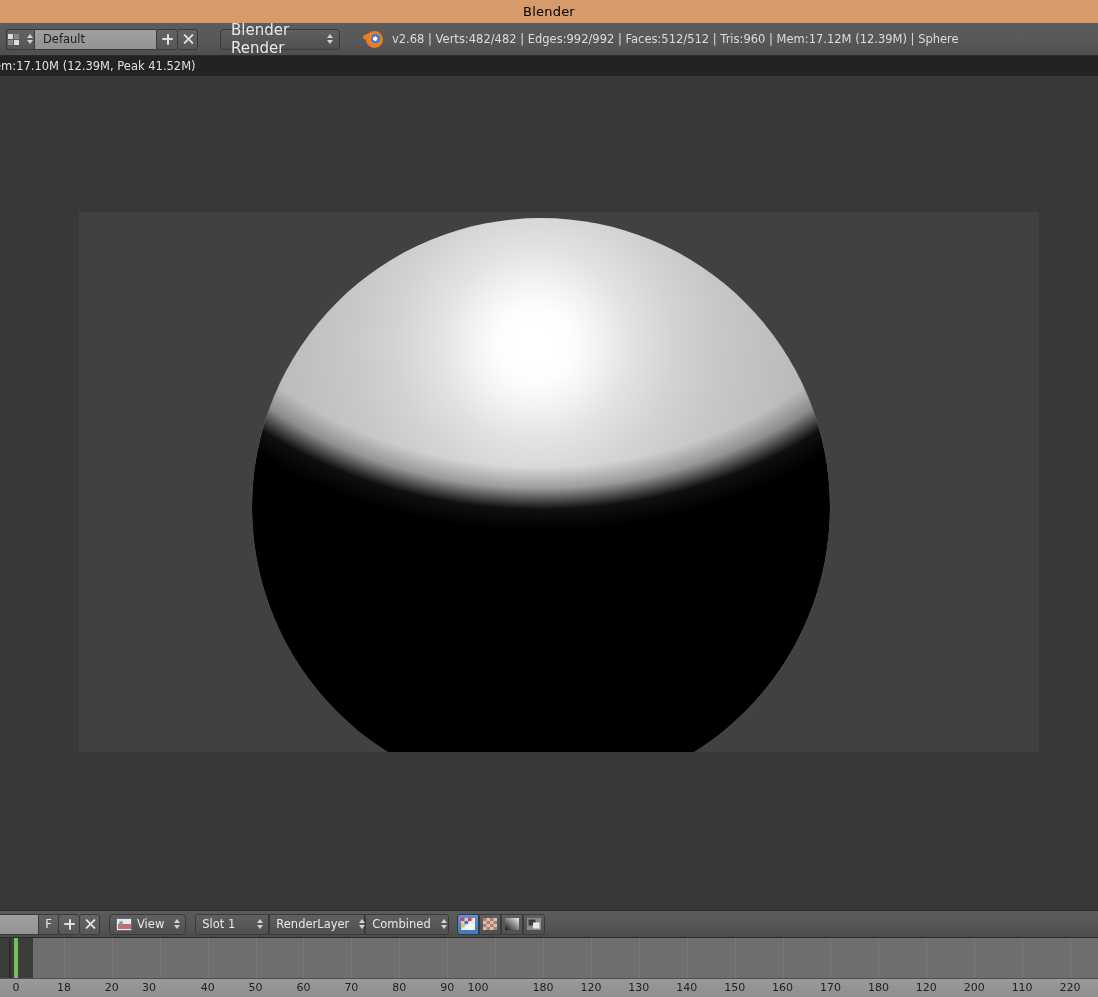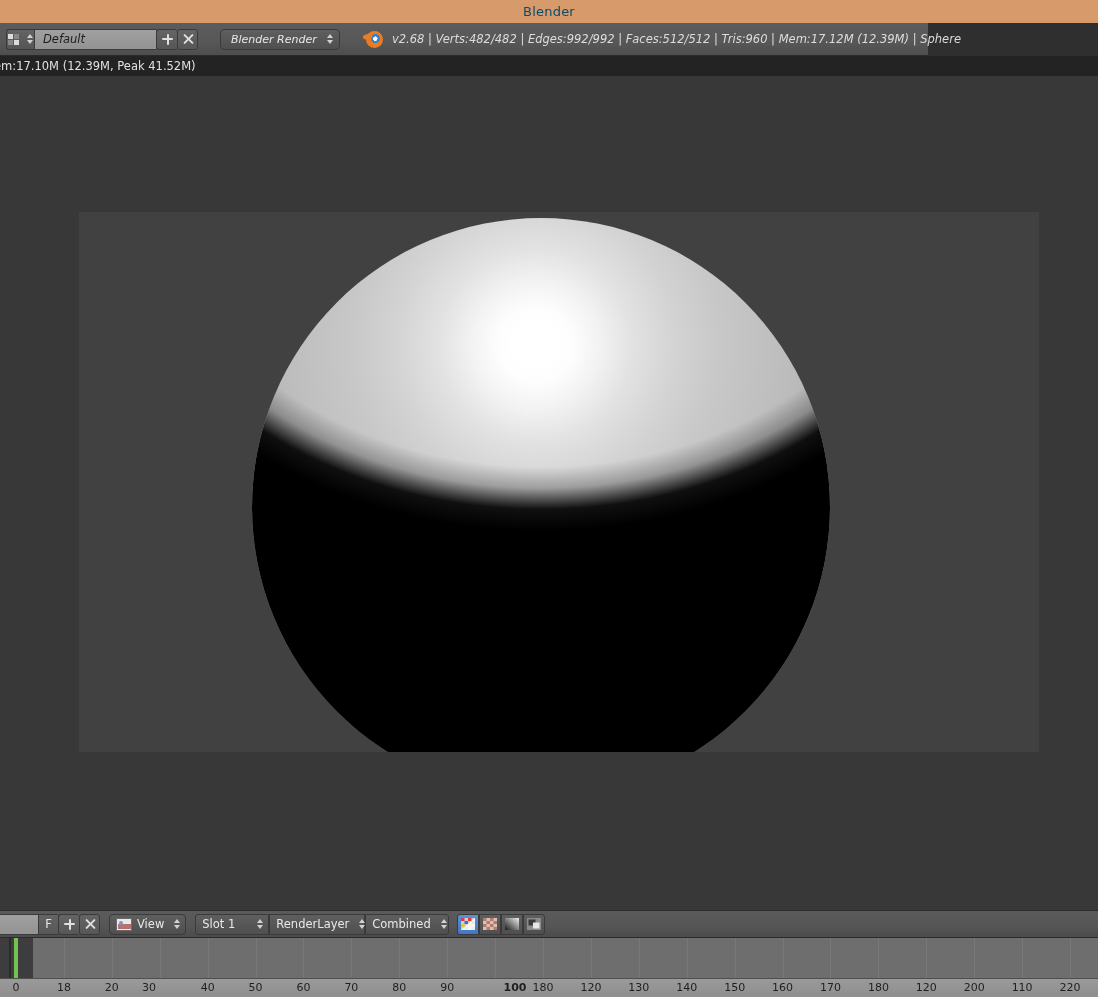--- a/index.html
+++ b/index.html
@@ -15,32 +15,31 @@
   }
   #app { position: relative; width: 1098px; height: 997px; }
 
   
   .titlebar {
     position: absolute; left: 0; top: 0; width: 1098px; height: 23px;
     background: #d79a6a;
     display: flex; align-items: center; justify-content: center;
   }
   .titlebar .title {
-    font-size: 13px; color: #0c4a6e; letter-spacing: .2px;
+    font-size: 13px; color: #000000; letter-spacing: .2px;
   }
 
   
   .infoheader {
-    position: absolute; left: 0; top: 23px; width: 928px; height: 33px;
+    position: absolute; left: 0; top: 23px; width: 1098px; height: 33px;
     background: linear-gradient(to bottom, #5c5c5c 0%, #585858 55%, #4e4e4e 100%);
     border-bottom: 1px solid #2a2a2a;
     display: flex; align-items: center;
     padding-left: 6px;
     gap: 0px;
-    font-style: italic;
   }
   .grp { display: flex; align-items: center; }
   .btn {
     height: 21px;
     background: linear-gradient(to bottom, #646464, #575757);
     border: 1px solid #3a3a3a;
     border-radius: 3px;
     display: flex; align-items: center; justify-content: center;
     color: #e6e6e6;
     padding: 0 6px;
@@ -97,21 +96,21 @@
   .plus::after  { top:5px; left:9.5px; height:11px; width:2px; }
   .cross::before, .cross::after { left:4px; top:9.5px; width:13px; height:2px; }
   .cross::before { transform: rotate(45deg); }
   .cross::after  { transform: rotate(-45deg); }
 
   .engine {
     height: 21px; min-width: 120px;
     background: linear-gradient(to bottom,#5f5f5f,#4f4f4f);
     border: 1px solid #3a3a3a; border-radius: 4px;
     display:flex; align-items:center; justify-content:space-between;
-    padding: 0 6px 0 10px; color:#e8e8e8; font-size:11px;
+    padding: 0 6px 0 10px; color:#e8e8e8; font-size:15px;
   }
 
   .blender-logo {
     width: 17px; height: 17px; border-radius: 50%;
     background: radial-gradient(circle at 55% 45%, #ffffff 0 16%, #3b7fd0 17% 34%, #e87d26 36% 100%);
     position: relative;
   }
   .blender-logo::after {
     content:""; position:absolute; left:-3px; top:3px; width:9px; height:5px;
     background:#e87d26; border-radius:40% 0 0 40%; transform: rotate(-18deg);
@@ -399,21 +398,21 @@
         <span style="left: 16px;">0</span>
         <span style="left: 63.9111px;">18</span>
         <span style="left: 111.822px;">20</span>
         <span style="left: 149px;">30</span>
         <span style="left: 207.644px;">40</span>
         <span style="left: 255.556px;">50</span>
         <span style="left: 303.467px;">60</span>
         <span style="left: 351.378px;">70</span>
         <span style="left: 399.289px;">80</span>
         <span style="left: 447.2px;">90</span>
-        <span style="left: 515px; font-weight: bold;">100</span>
+        <span style="left: 478px;">100</span>
         <span style="left: 543.022px;">180</span>
         <span style="left: 590.933px;">120</span>
         <span style="left: 638.844px;">130</span>
         <span style="left: 686.756px;">140</span>
         <span style="left: 734.667px;">150</span>
         <span style="left: 782.578px;">160</span>
         <span style="left: 830.489px;">170</span>
         <span style="left: 878.4px;">180</span>
         <span style="left: 926.311px;">120</span>
         <span style="left: 974.222px;">200</span>

